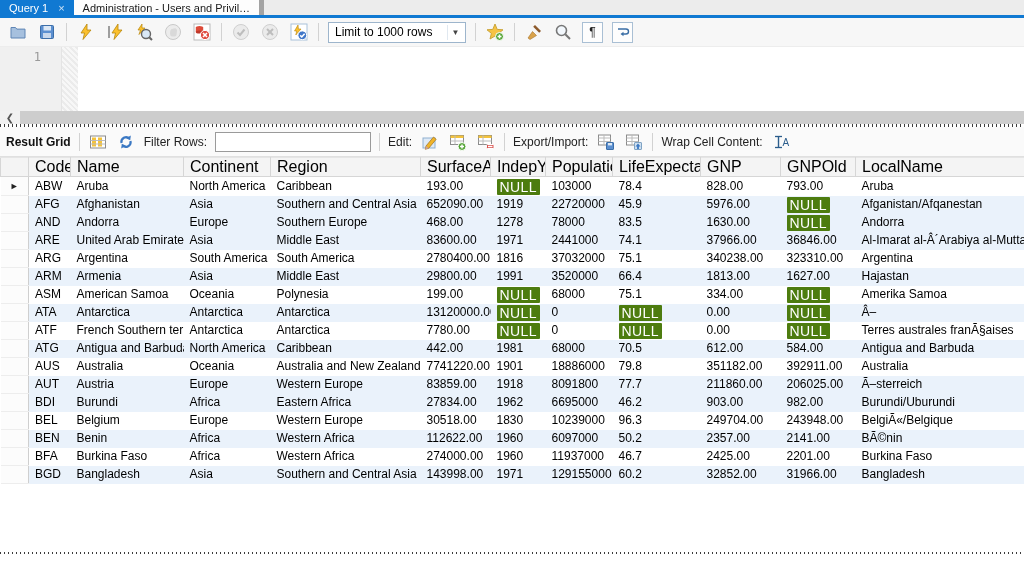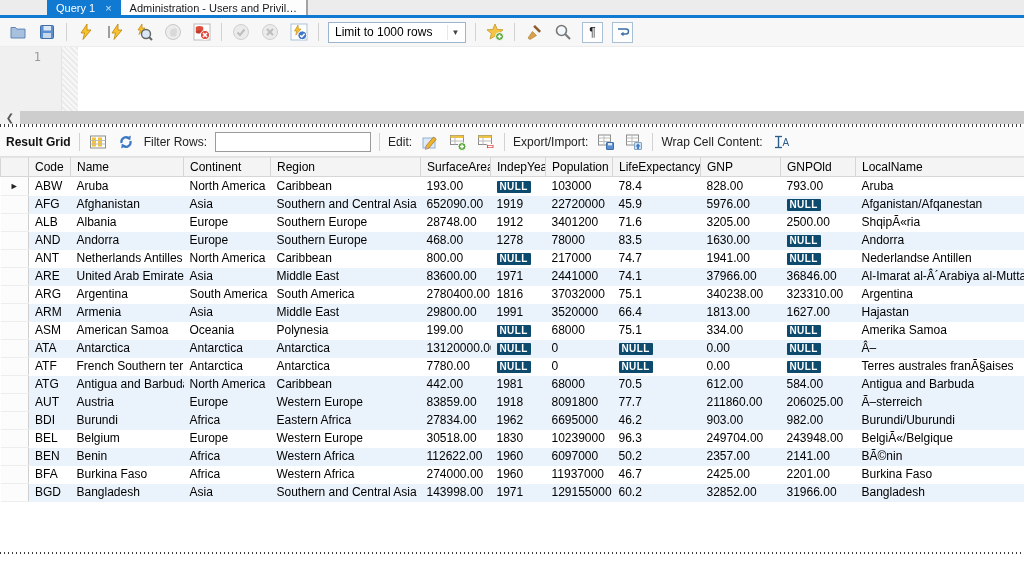--- a/index.html
+++ b/index.html
@@ -2,23 +2,23 @@
 <html><head>
 <meta charset="utf-8">
 <style>
   html,body{margin:0;padding:0;background:#e8e8e8;}
   .app{width:1024px;height:561px;position:relative;overflow:hidden;background:#fff;
        font-family:"Liberation Sans",sans-serif;font-size:12px;color:#000;}
 
   
   .tabbar{height:15px;display:flex;align-items:stretch;background:#ececec;border-bottom:3px solid #1079d2;}
   .tab{display:flex;align-items:center;padding:0 9px;font-size:11px;white-space:nowrap;cursor:default;}
-  .tab.active{background:#1079d2;color:#fff;gap:10px;margin-left:47px;}
+  .tab.active{background:#1079d2;color:#fff;gap:10px;}
   .tab.active .close{color:#cfe3f5;font-size:11px;}
-  .tab.inactive{background:#fdfdfd;color:#1a1a1a;border-right:2px solid #a3a3a3;}
+  .tab.inactive{background:#fdfdfd;color:#1a1a1a;border-right:5px solid #a3a3a3;}
 
   
   .toolbar{height:28px;background:#f7f7f7;display:flex;align-items:center;padding:0 8px;gap:9px;border-bottom:1px solid #ededed;text-align:right;}
   .tbtn{width:20px;height:20px;display:flex;align-items:center;justify-content:center;flex:0 0 auto;}
   .vsep{width:1px;height:18px;background:#d2d2d2;flex:0 0 auto;}
   .combo{width:128px;height:19px;background:#fff;border:1px solid #9db5cc;display:flex;align-items:center;
          justify-content:space-between;padding:0 2px 0 6px;font-size:12px;}
   .combo .arrowbox{width:15px;height:15px;display:flex;align-items:center;justify-content:center;color:#444;font-size:8px;border-left:1px solid #e0e8f0;}
   .squarebtn{width:19px;height:19px;border:1px solid #a9bfd4;background:#fdfdfd;display:flex;align-items:center;justify-content:center;}
   .pilcrow{font-size:12px;color:#222;line-height:1;}
@@ -41,27 +41,27 @@
 
   
   .gridbar{height:29px;background:#fafafa;display:flex;align-items:center;padding:0 6px;gap:8px;border-bottom:1px solid #e0e0e0;}
   .gridbar .title{font-weight:bold;font-size:12px;color:#111;}
   .lbl{color:#222;font-size:12px;white-space:nowrap;}
   .filterinput{width:148px;height:18px;border:1px solid #9a9a9a;background:#fff;font-size:12px;padding:0 3px;}
 
   
   table.grid{border-collapse:collapse;table-layout:fixed;width:1024px;}
   table.grid th{background:#f4f4f4;border:1px solid #d6d6d6;border-top:1px solid #e5e5e5;
-      font-weight:normal;text-align:left;height:18px;padding:0 6px;font-size:12px;
+      font-weight:normal;text-align:left;height:18px;padding:0 6px;font-size:16px;
       white-space:nowrap;overflow:hidden;}
   table.grid td{height:17px;line-height:17px;padding:0 6px;font-size:12px;white-space:nowrap;overflow:hidden;}
   tr.alt td{background:#eaf2fb;}
   td.sel{background:#fcfcfc !important;border-right:1px solid #cfcfcf;border-bottom:1px solid #ededed;padding:0;text-align:center;}
   .rowarrow{font-size:9px;color:#222;line-height:17px;}
-  .null-badge{display:inline-block;background:#0c4a6e;color:#fff;font-size:10px;font-weight:bold;
+  .null-badge{display:inline-block;background:#4d7c0f;color:#fff;font-size:14px;font-weight:normal;
       padding:1px 3px;line-height:1;border-radius:1px;letter-spacing:.4px;vertical-align:middle;}
 
   .bottomdots{position:absolute;left:0;top:552px;width:1024px;height:2px;
       background:repeating-linear-gradient(90deg,#3c3c3c 0 1.5px,#fff 1.5px 4px);z-index:6;}
 </style>
 </head>
 <body>
 
 <div class="app">
 
@@ -337,61 +337,33 @@
           <td>Asia</td>
           <td>Southern and Central Asia</td>
           <td>652090.00</td>
           <td>1919</td>
           <td>22720000</td>
           <td>45.9</td>
           <td>5976.00</td>
           <td><span class="null-badge">NULL</span></td>
           <td>Afganistan/Afqanestan</td>
         </tr>
-        <tr>
-          <td class="sel"></td>
-          <td>ALB</td>
-          <td>Albania</td>
-          <td>Europe</td>
-          <td>Southern Europe</td>
-          <td>28748.00</td>
-          <td>1912</td>
-          <td>3401200</td>
-          <td>71.6</td>
-          <td>3205.00</td>
-          <td>2500.00</td>
-          <td>ShqipÃ«ria</td>
-        </tr>
         <tr class="alt">
           <td class="sel"></td>
           <td>AND</td>
           <td>Andorra</td>
           <td>Europe</td>
           <td>Southern Europe</td>
           <td>468.00</td>
           <td>1278</td>
           <td>78000</td>
           <td>83.5</td>
           <td>1630.00</td>
           <td><span class="null-badge">NULL</span></td>
           <td>Andorra</td>
-        </tr>
-        <tr>
-          <td class="sel"></td>
-          <td>ANT</td>
-          <td>Netherlands Antilles</td>
-          <td>North America</td>
-          <td>Caribbean</td>
-          <td>800.00</td>
-          <td><span class="null-badge">NULL</span></td>
-          <td>217000</td>
-          <td>74.7</td>
-          <td>1941.00</td>
-          <td><span class="null-badge">NULL</span></td>
-          <td>Nederlandse Antillen</td>
         </tr>
         <tr class="alt">
           <td class="sel"></td>
           <td>ARE</td>
           <td>United Arab Emirates</td>
           <td>Asia</td>
           <td>Middle East</td>
           <td>83600.00</td>
           <td>1971</td>
           <td>2441000</td>
@@ -477,20 +449,34 @@
           <td>North America</td>
           <td>Caribbean</td>
           <td>442.00</td>
           <td>1981</td>
           <td>68000</td>
           <td>70.5</td>
           <td>612.00</td>
           <td>584.00</td>
           <td>Antigua and Barbuda</td>
         </tr>
+        <tr>
+          <td class="sel"></td>
+          <td>AUS</td>
+          <td>Australia</td>
+          <td>Oceania</td>
+          <td>Australia and New Zealand</td>
+          <td>7741220.00</td>
+          <td>1901</td>
+          <td>18886000</td>
+          <td>79.8</td>
+          <td>351182.00</td>
+          <td>392911.00</td>
+          <td>Australia</td>
+        </tr>
         <tr class="alt">
           <td class="sel"></td>
           <td>AUT</td>
           <td>Austria</td>
           <td>Europe</td>
           <td>Western Europe</td>
           <td>83859.00</td>
           <td>1918</td>
           <td>8091800</td>
           <td>77.7</td>

